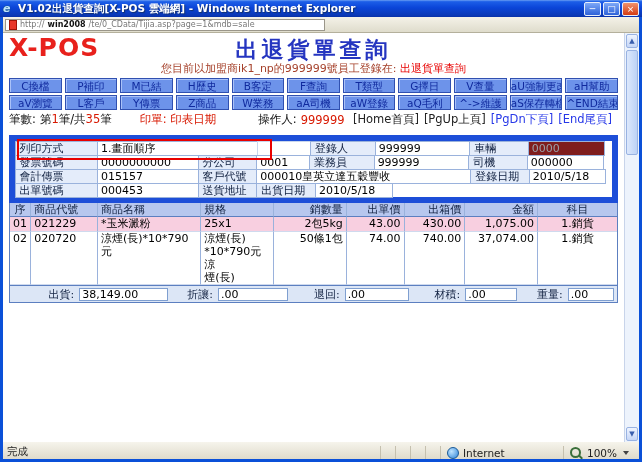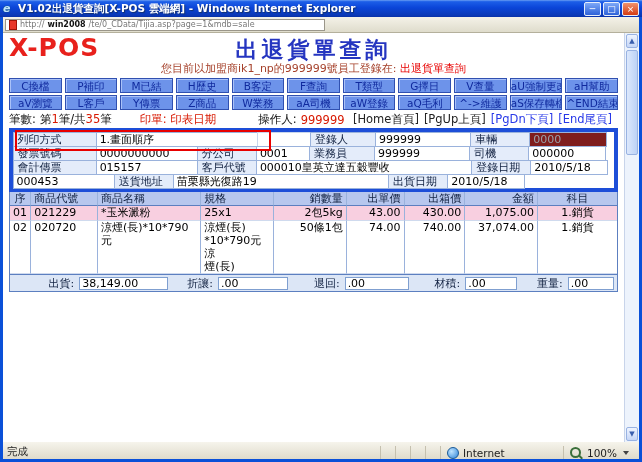--- a/index.html
+++ b/index.html
@@ -46,21 +46,21 @@
     border:1px solid #3050b0;box-shadow:inset 1px 1px 0 #aac2f8;cursor:default;white-space:nowrap;overflow:hidden;box-sizing:border-box}
   
   .recordbar{display:flex;align-items:center;height:15px;margin-top:2px;font-size:11.5px;color:#111;white-space:nowrap}
   .red{color:#d81800}
   .rb-print{margin-left:28px;color:#d81800}
   .rb-op{margin-left:42px}
   .rb-nav{margin-left:auto;display:flex;gap:5px;margin-right:6px}
   .navlink{color:#222;cursor:pointer}
   .navlink.blue{color:#2738e8}
   
-  .formgrid{border:4px solid #1d4ed8;position:relative;margin-top:1px}
+  .formgrid{border:6px solid #1d4ed8;position:relative;margin-top:8px}
   .frow{display:flex;height:14px}
   .fcell{box-sizing:border-box;border:1px solid #9ab2dc;display:flex;align-items:center;overflow:hidden;margin:-0.5px}
   .flabel{background:#e4ecfa;padding-left:4px;color:#102040}
   .fval{background:#fff}
   .fspacer{background:#fff;border:1px solid #c9d6ec}
   input.field{width:100%;height:100%;border:0;outline:0;font-size:11px;padding:0 3px;background:transparent;
     font-family:"DejaVu Sans","Liberation Sans",sans-serif;box-sizing:border-box;color:#000}
   .fval.dim{background:#7f1d1d}
   .fval.dim input{color:#9aa0a8}
   .anno{position:absolute;left:2px;top:-2px;width:42%;height:17px;border:2px solid #e80000;z-index:5;pointer-events:none}
@@ -218,27 +218,25 @@
             <div class="fcell flabel w10">客戶代號</div>
             <div class="fcell fval w36">
                 <input class="field" readonly="" value="000010皇英立達五穀豐收" style="">
               </div>
             <div class="fcell flabel w10">登錄日期</div>
             <div class="fcell fval w13">
                 <input class="field" readonly="" value="2010/5/18" style="">
               </div>
           </div>
           <div class="frow">
+            <div class="fcell flabel w14">出單號碼</div>
             <div class="fcell fval w17">
                 <input class="field" readonly="" value="000453" style="">
               </div>
             <div class="fcell flabel w10">送貨地址</div>
-            <div class="fcell fval w36">
-                <input class="field" readonly="" value="苗栗縣光復路19" style="">
-              </div>
             <div class="fcell flabel w10">出貨日期</div>
             <div class="fcell fval w13">
                 <input class="field" readonly="" value="2010/5/18" style="">
               </div>
           </div>
         </div>
 
         <div class="items">
           <div class="irow ihead">
             <span class="icell c0 ctr">序</span>

